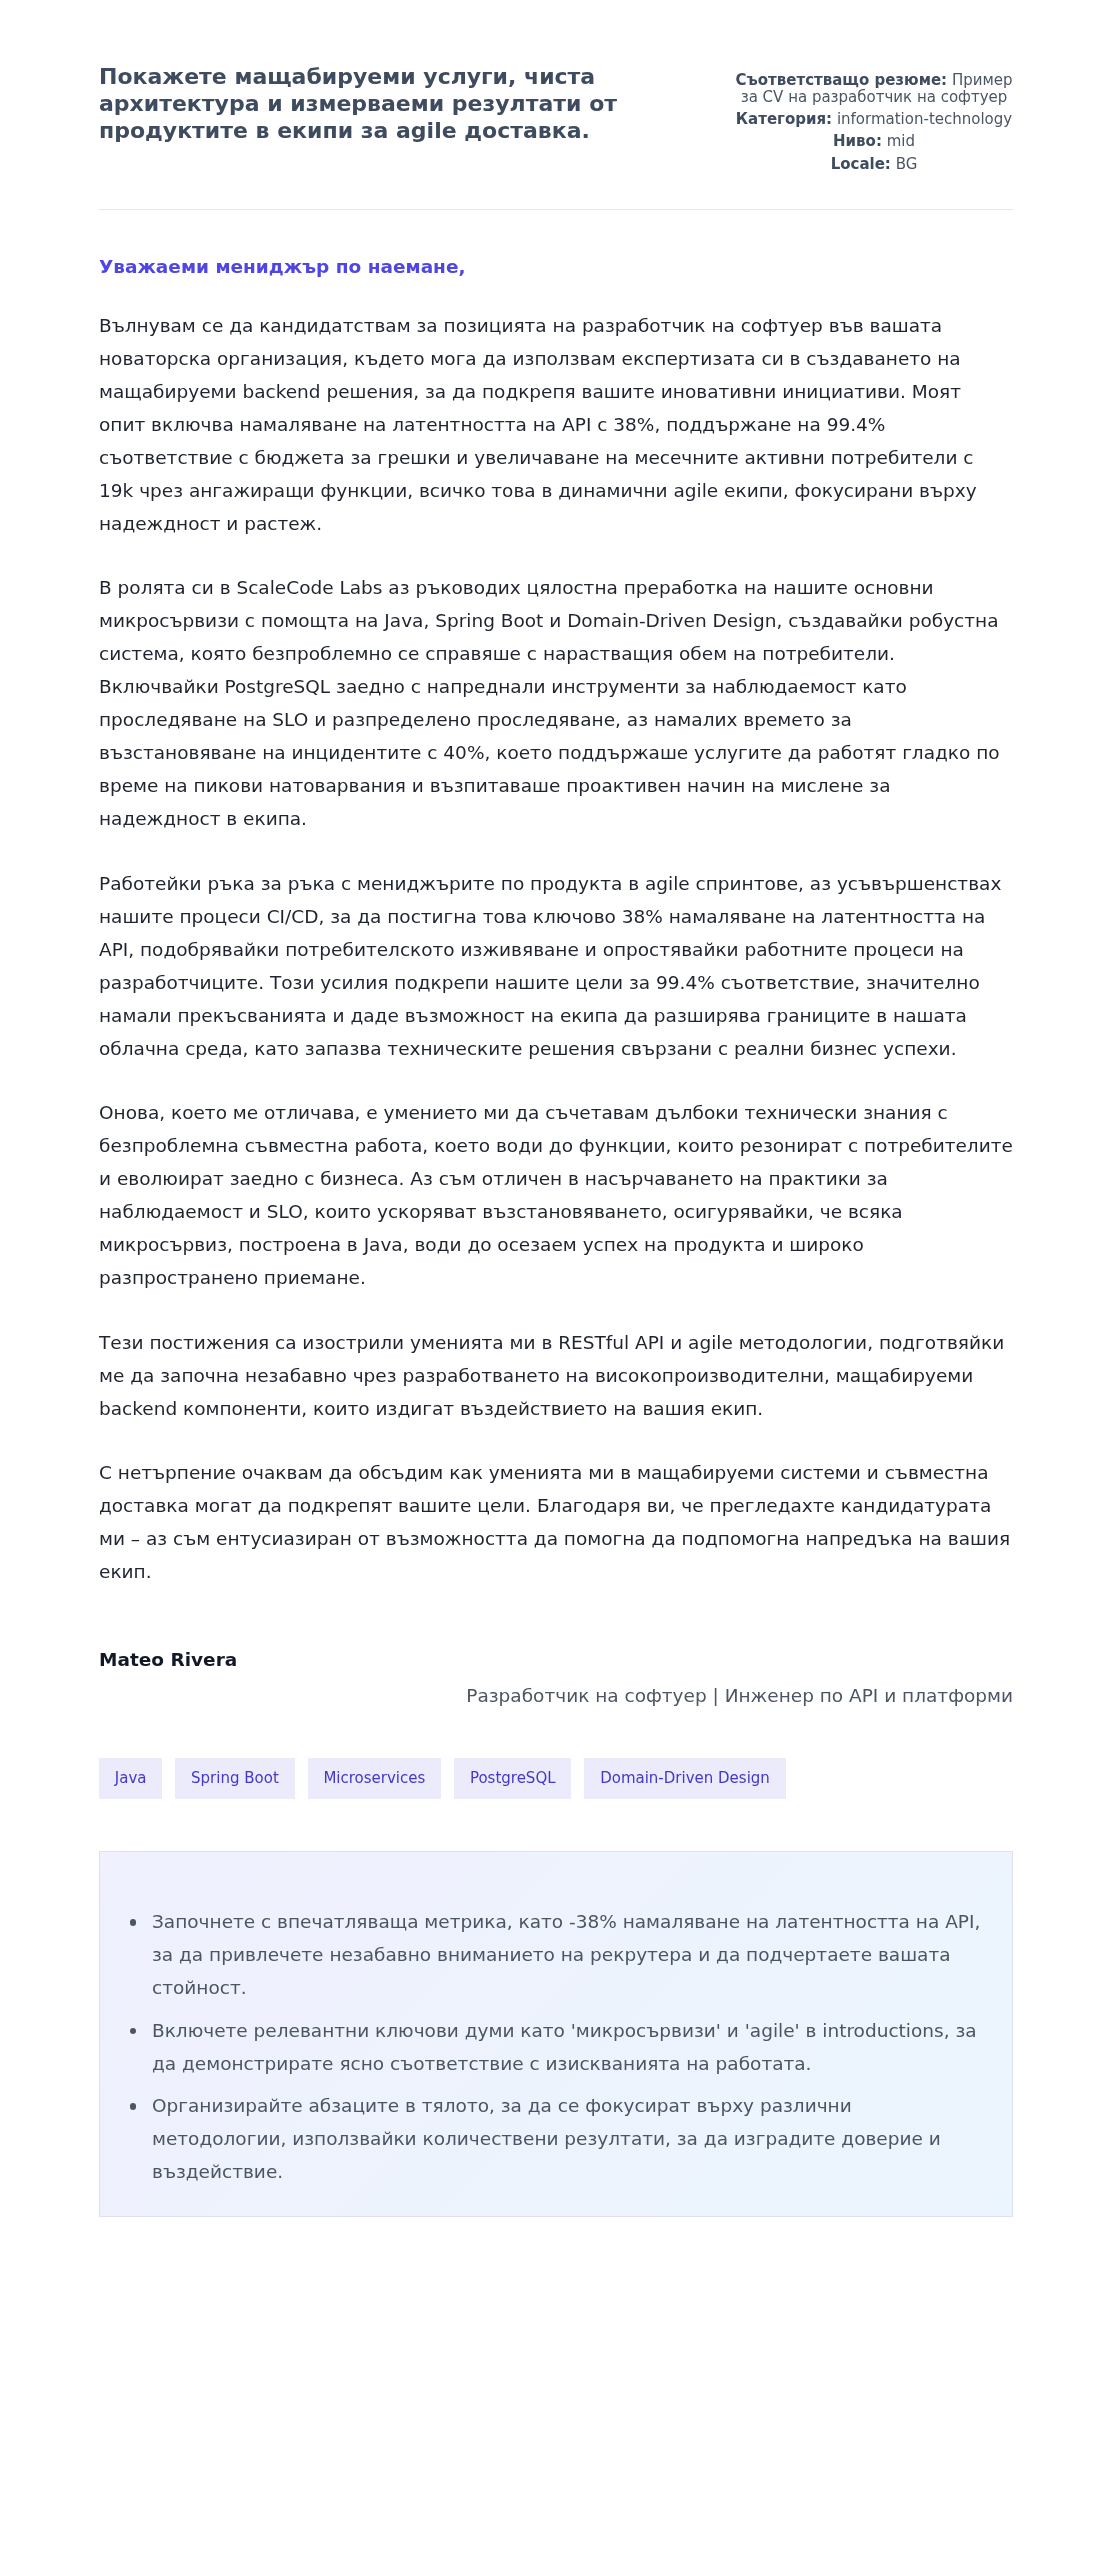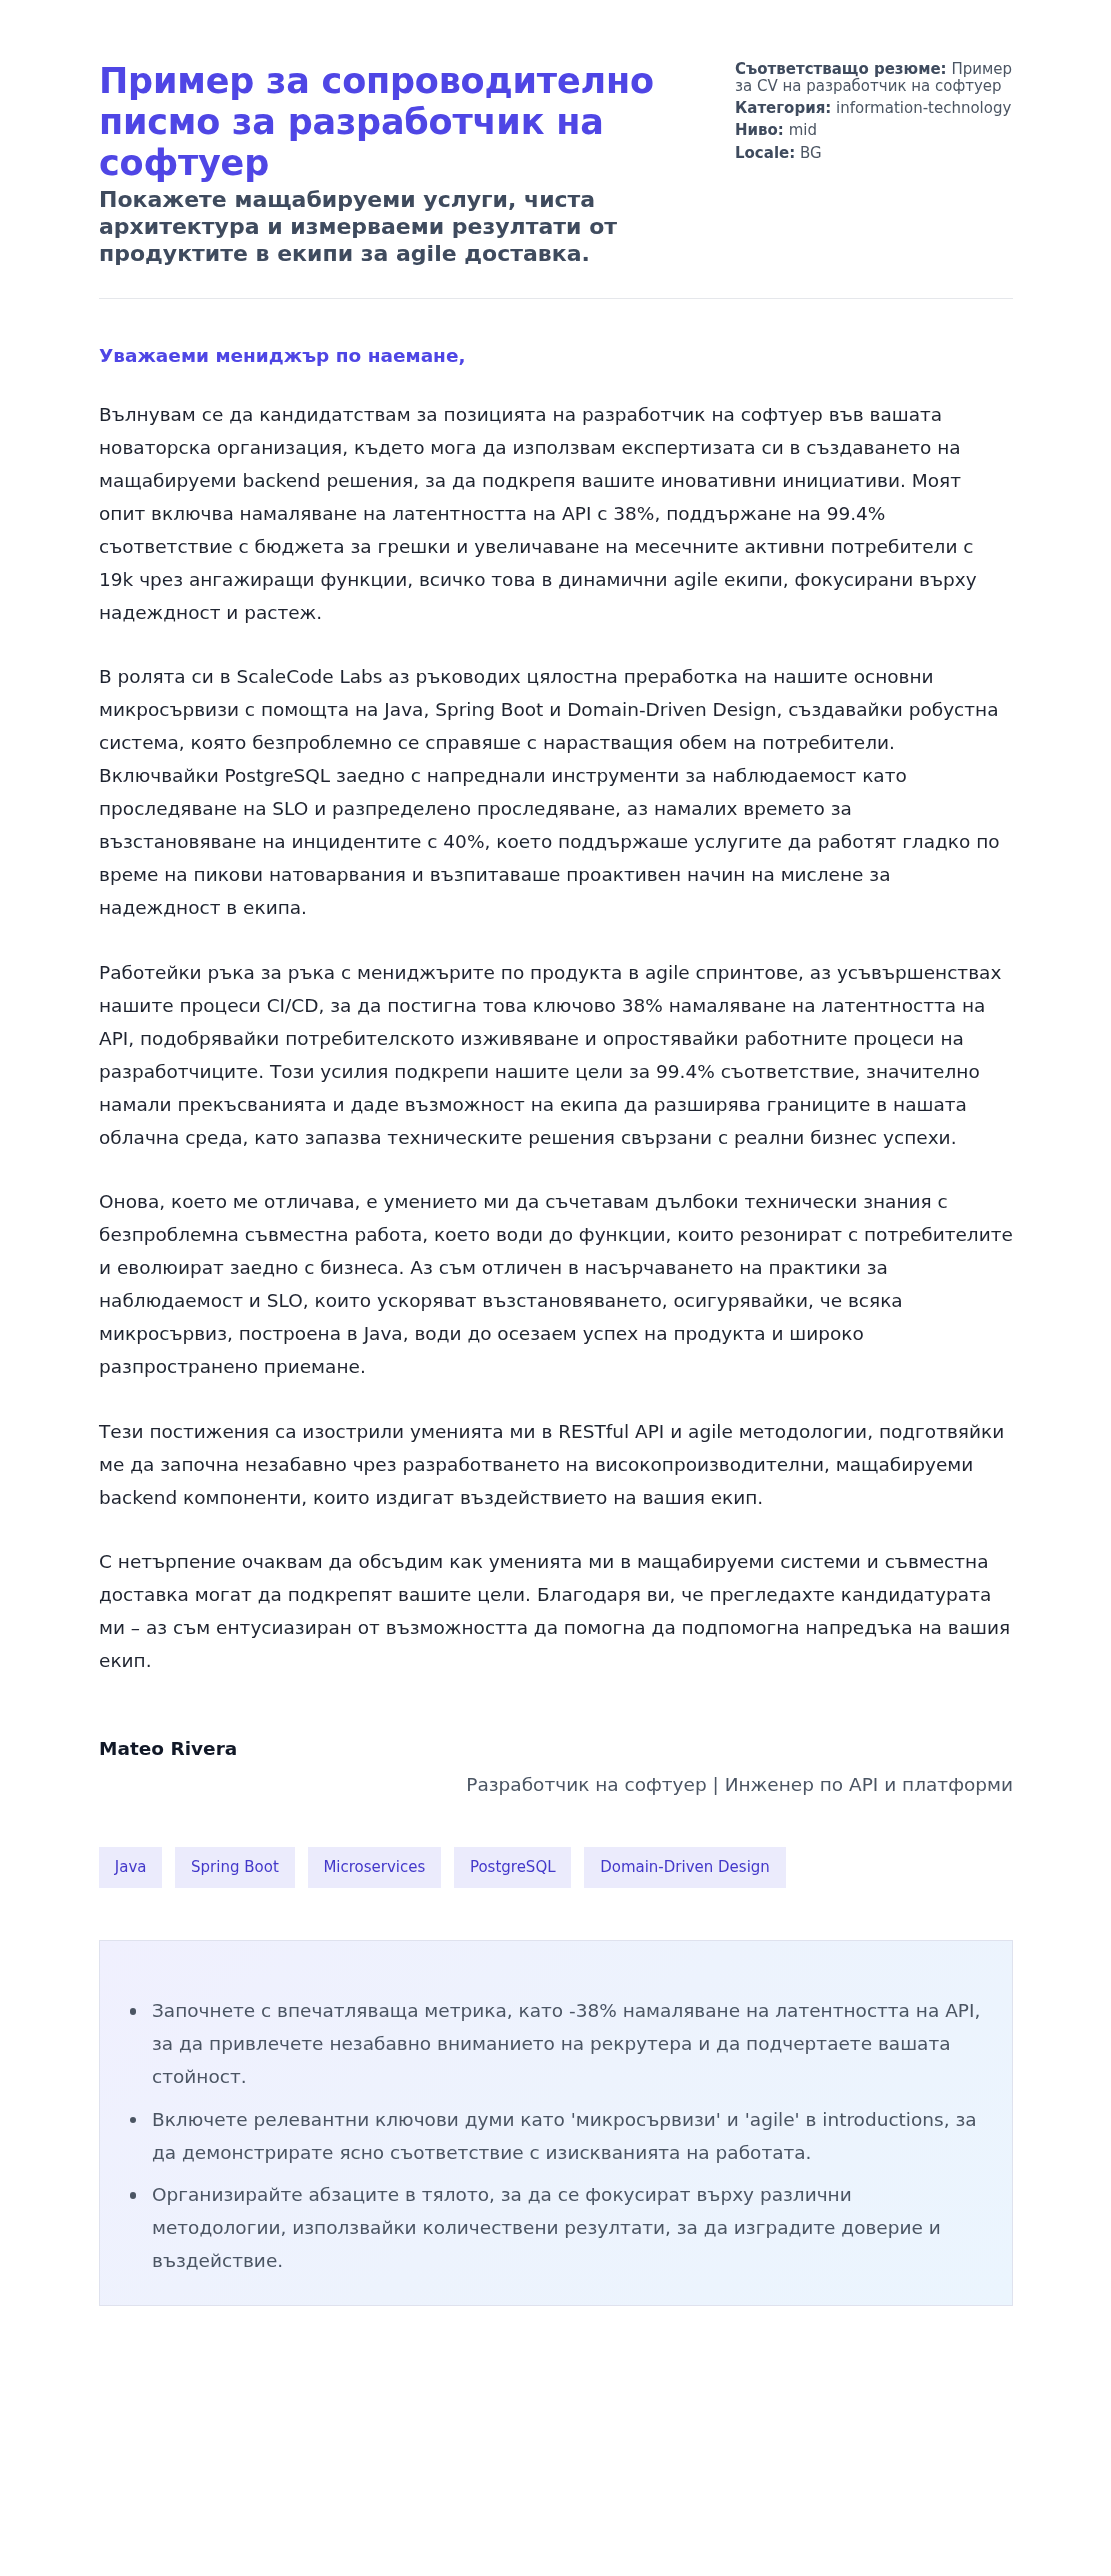--- a/index.html
+++ b/index.html
@@ -30,25 +30,25 @@
     }
     .page-subtitle {
       font-size: 22px;
       line-height: 27px;
       font-weight: bold;
       color: #3f4b5e;
       margin-top: 1.9px;
     }
     .meta {
       width: 278px;
-      text-align: left;
+      text-align: center;
       font-size: 15px;
       line-height: 16.7px;
       color: #4b5563;
-      margin-top: 0;
+      margin-top: 11px;
     }
     .meta-row { margin-bottom: 5.6px; }
     .meta-label { font-weight: bold; color: #3f4b5e; }
 
     .salutation {
       margin-top: 46px;
       font-size: 18.5px;
       font-weight: bold;
       color: #4f46e5;
     }
@@ -120,21 +120,20 @@
       background: #4b5563;
     }
   </style>
 </head>
 <body>
 
 <div class="page">
 
   <header class="header">
     <div class="title-block">
-      <h1 class="page-title">Пример за сопроводително писмо за разработчик на софтуер</h1>
       <h2 class="page-subtitle">Покажете мащабируеми услуги, чиста архитектура и измерваеми резултати от продуктите в екипи за agile доставка.</h2>
     </div>
     <div class="meta">
       <div class="meta-row">
         <span class="meta-label">Съответстващо резюме:</span>
         <span>Пример за CV на разработчик на софтуер</span>
       </div>
       <div class="meta-row">
         <span class="meta-label">Категория:</span>
         <span>information-technology</span>

